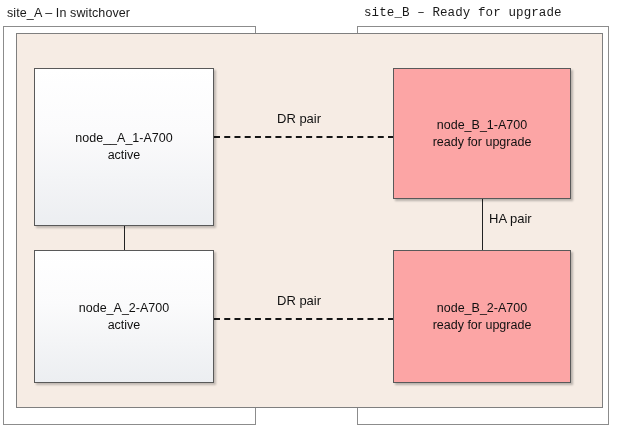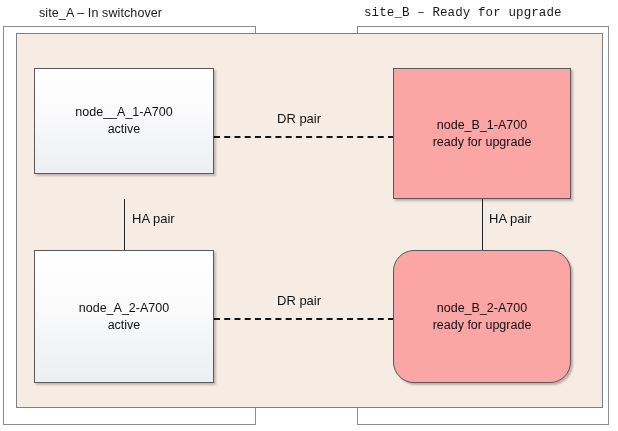--- a/index.html
+++ b/index.html
@@ -19,21 +19,21 @@
   }
 
   
   .site-title {
     position: absolute;
     font-size: 12.5px;
     color: #1a1a1a;
     white-space: nowrap;
     letter-spacing: 0.1px;
   }
-  #site-a-title { left: 39px; top: 6px; }
+  #site-a-title { left: 7px; top: 6px; }
   #site-b-title { left: 364px; top: 6px; font-family: Liberation Mono, monospace; }
 
   
   .site-outer {
     position: absolute;
     background: #ffffff;
     border: 1.1px solid #8c8c8c;
     box-sizing: border-box;
   }
   #site-a-outer { left: 3px;   top: 26px; width: 253px; height: 399px; }
@@ -66,24 +66,24 @@
 
   .node-active {
     background: linear-gradient(to bottom, #ffffff 0%, #fbfbfc 40%, #eceef1 100%);
     box-shadow: 2px 2px 2px rgba(0,0,0,0.22);
   }
   .node-ready {
     background: #fca5a5;
     box-shadow: 2px 2px 2px rgba(0,0,0,0.25);
   }
 
-  #node-a1 { left: 34px;  top: 68px;  width: 180px; height: 106px; }
+  #node-a1 { left: 34px;  top: 68px;  width: 180px; height: 158px; }
   #node-a2 { left: 34px;  top: 250px; width: 180px; height: 133px; text-align: right; }
   #node-b1 { left: 393px; top: 68px;  width: 178px; height: 131px; }
-  #node-b2 { left: 393px; top: 250px; width: 178px; height: 133px; border-radius: 21px; }
+  #node-b2 { left: 393px; top: 250px; width: 178px; height: 133px; }
 
   
   .ha-line {
     position: absolute;
     width: 0;
     border-left: 1.6px solid #222222;
   }
   #ha-line-a { left: 124px; top: 199px; height: 51px; }
   #ha-line-b { left: 482px; top: 199px; height: 51px; }
 

